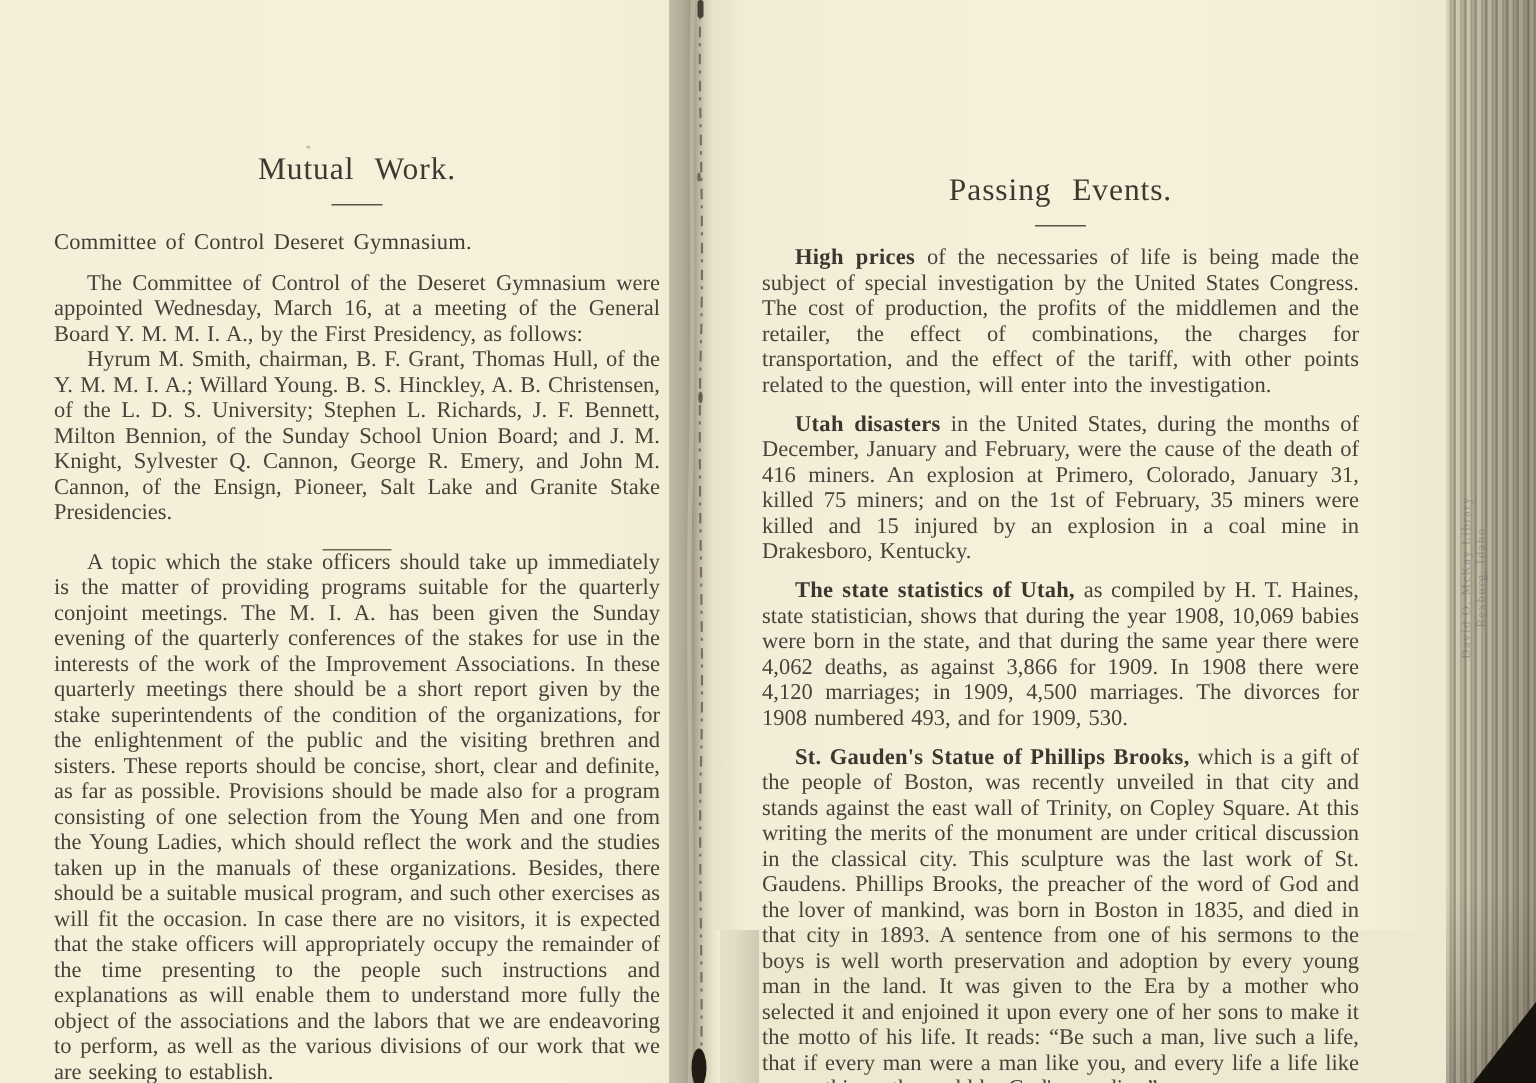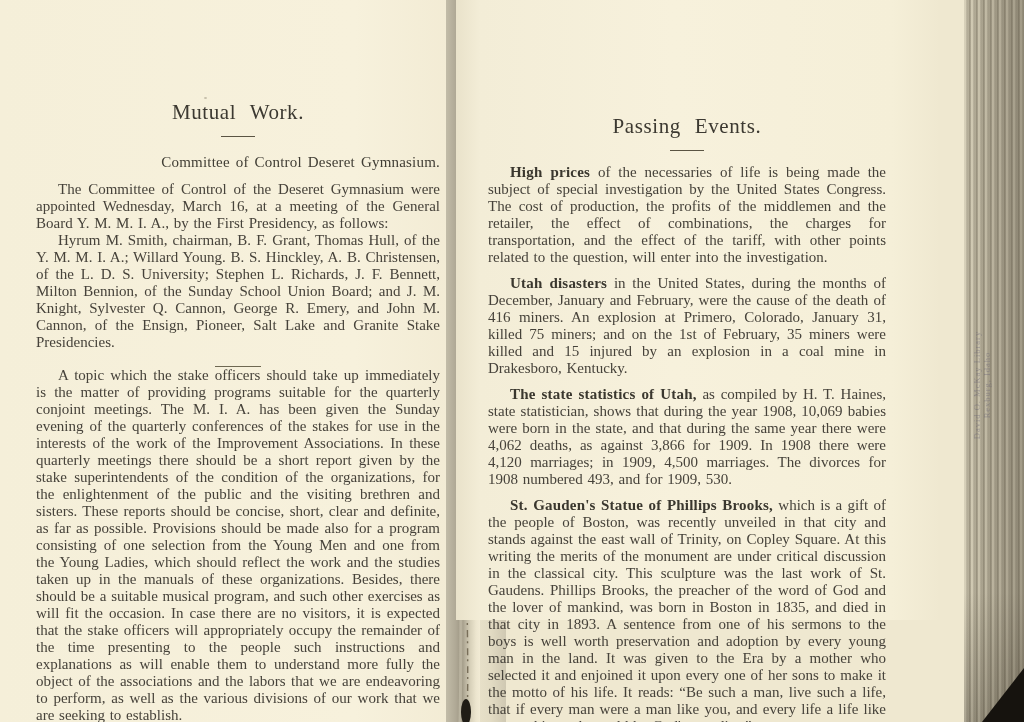--- a/index.html
+++ b/index.html
@@ -19,21 +19,21 @@
 
   .gutter {
     position: absolute; left: 446px; top: 0; width: 34px; height: 722px;
     background: linear-gradient(90deg,
       #c2bca8 0%, #b0a996 28%, #9d9683 46%, #b7b09c 56%,
       #d8d1ba 72%, #ece5ce 88%, #f2ebd5 100%);
   }
   .gutter svg { display: block; }
 
   .page-right {
-    position: absolute; left: 456px; top: 0; width: 484px; height: 620px;
+    position: absolute; left: 476px; top: 0; width: 484px; height: 620px;
     background: linear-gradient(90deg, #e9e2ca 0%, #f3edd7 5%, #f7f1dc 45%, #f5efd8 90%, #efe8d0 100%);
   }
   .page-right-inner { position: absolute; left: 32px; top: 114px; width: 398px; }
 
   
   .fore-edge {
     position: absolute; left: 964px; top: 0; width: 60px; height: 722px;
     background:
       linear-gradient(90deg, rgba(70,62,48,0) 0%, rgba(70,62,48,0.18) 40%, rgba(70,62,48,0.38) 100%),
       linear-gradient(180deg, rgba(40,35,25,0) 82%, rgba(40,35,25,0.25) 100%),
@@ -61,21 +61,21 @@
     margin: 0; font-size: 21px; font-weight: normal;
     text-align: center; letter-spacing: 0.6px; word-spacing: 8px;
     color: #3c3931;
   }
   .title-rule {
     width: 34px; height: 1px; background: #5a5443;
     margin: 11px auto 0 auto; border: 0;
   }
   .section-heading {
     margin: 17px 0 10px 0; font-size: 15px; font-weight: normal;
-    text-align: right; word-spacing: 2px; letter-spacing: 0.2px;
+    text-align: left; word-spacing: 2px; letter-spacing: 0.2px;
     color: #403d34;
   }
   .section-rule {
     width: 46px; height: 1px; background: #6e English6852; background: #6e6852;
     margin: 15px auto 0 auto; border: 0;
   }
   .body-par {
     margin: 0; font-size: 15px; line-height: 17px;
     text-align: justify; text-indent: 22px;
     color: #46423a; word-spacing: 1px;

